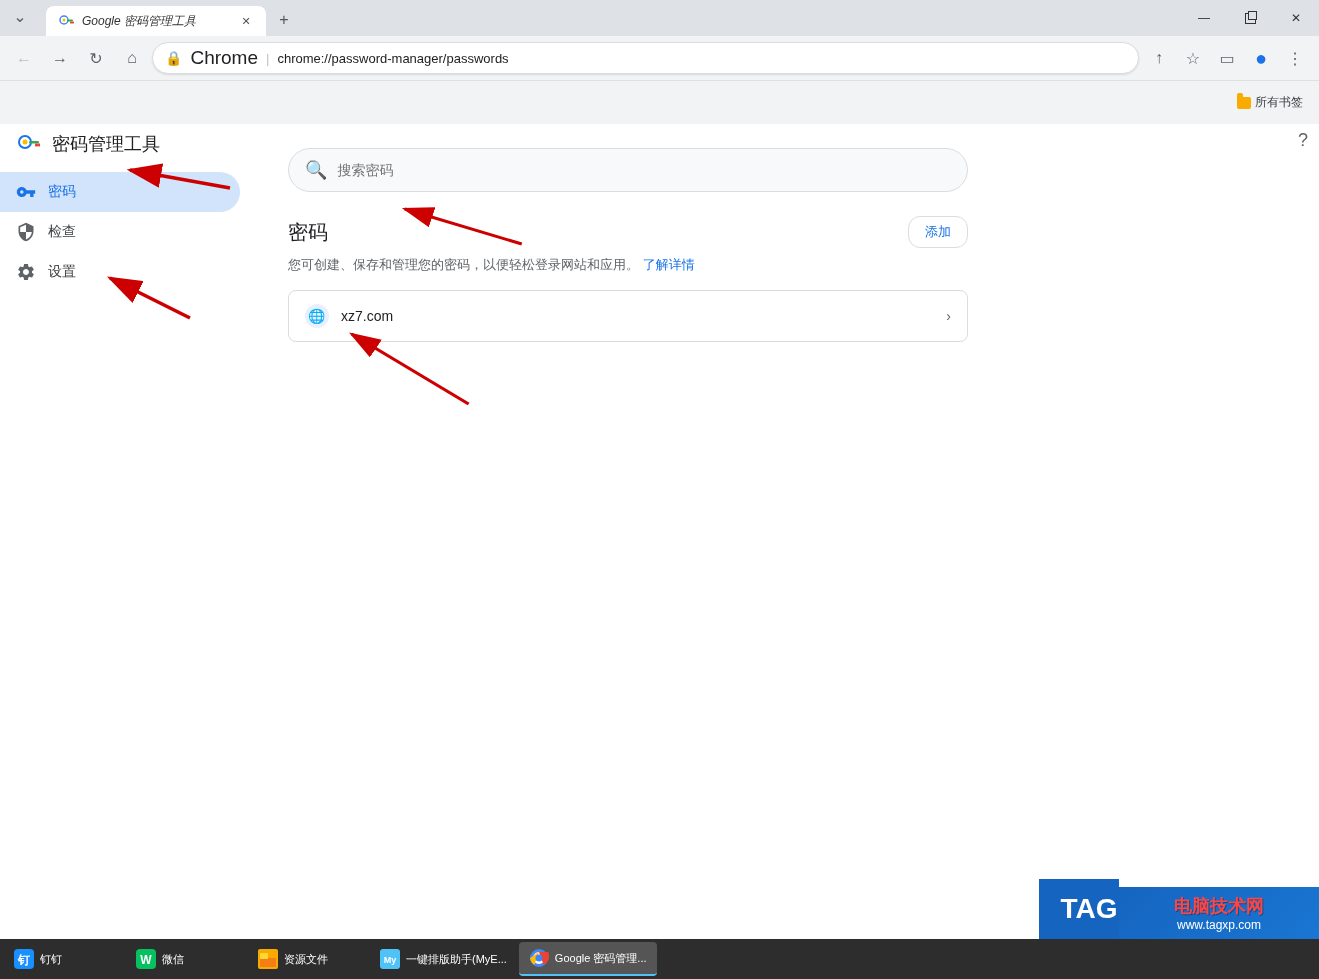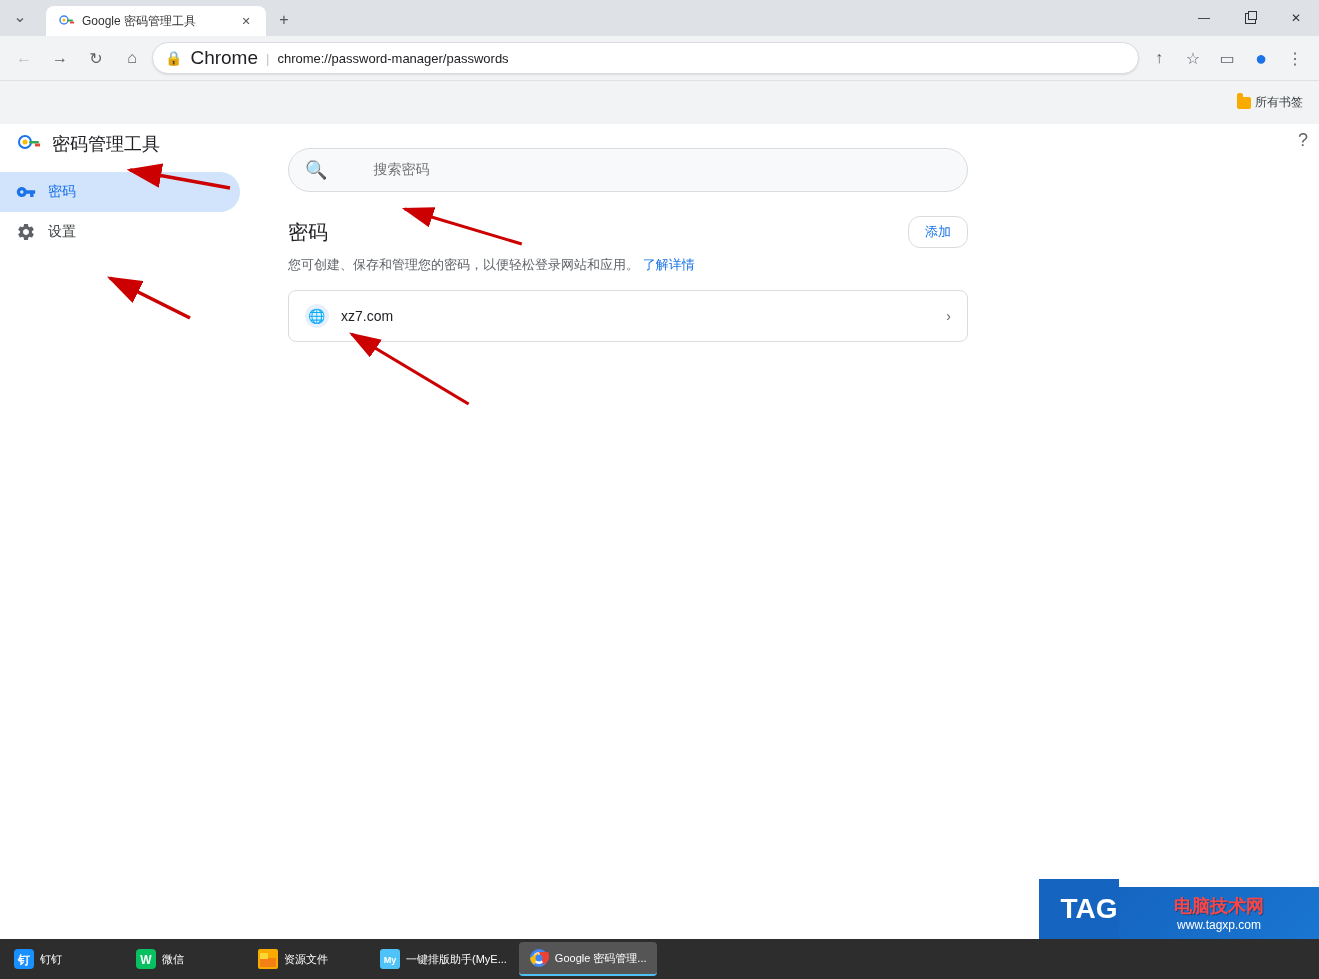--- a/index.html
+++ b/index.html
@@ -40,20 +40,21 @@
       display: flex;
       align-items: center;
       justify-content: center;
     }
     .tab-title {
       flex: 1;
       overflow: hidden;
       text-overflow: ellipsis;
       white-space: nowrap;
       font-size: 12px;
+      font-style: italic;
     }
     .tab-close {
       width: 16px;
       height: 16px;
       border-radius: 50%;
       display: flex;
       align-items: center;
       justify-content: center;
       cursor: pointer;
       font-size: 11px;
@@ -274,22 +275,21 @@
       color: #5f6368;
       font-size: 18px;
     }
     .search-input {
       border: none;
       background: transparent;
       outline: none;
       flex: 1;
       font-size: 14px;
       color: #0c4a6e;
-      font-family: Liberation Mono, monospace;
-      margin-left: 36px;
+      font-family: Liberation Sans, sans-serif;
     }
     .section-header {
       display: flex;
       align-items: center;
       justify-content: space-between;
       margin-bottom: 8px;
     }
     .section-title {
       font-size: 20px;
       font-weight: 400;
@@ -550,20 +550,28 @@
 
     <div class="sidebar-nav-item active">
       <div class="sidebar-nav-icon">
         <svg width="20" height="20" viewBox="0 0 24 24" fill="currentColor">
           <path d="M12.65 10C11.83 7.67 9.61 6 7 6c-3.31 0-6 2.69-6 6s2.69 6 6 6c2.61 0 4.83-1.67 5.65-4H17v4h4v-4h2v-4H12.65zM7 14c-1.1 0-2-.9-2-2s.9-2 2-2 2 .9 2 2-.9 2-2 2z"></path>
         </svg>
       </div>
       <span class="nav-item-text">密码</span>
     </div>
 
+    <div class="sidebar-nav-item">
+      <div class="sidebar-nav-icon">
+        <svg width="20" height="20" viewBox="0 0 24 24" fill="#5f6368">
+          <path d="M12 1L3 5v6c0 5.55 3.84 10.74 9 12 5.16-1.26 9-6.45 9-12V5l-9-4zm0 10.99h7c-.53 4.12-3.28 7.79-7 8.94V12H5V6.3l7-3.11v8.8z"></path>
+        </svg>
+      </div>
+      <span class="nav-item-text">检查</span>
+    </div>
 
     <div class="sidebar-nav-item">
       <div class="sidebar-nav-icon">
         <svg width="20" height="20" viewBox="0 0 24 24" fill="#5f6368">
           <path d="M19.14,12.94c0.04-0.3,0.06-0.61,0.06-0.94c0-0.32-0.02-0.64-0.07-0.94l2.03-1.58c0.18-0.14,0.23-0.41,0.12-0.61 l-1.92-3.32c-0.12-0.22-0.37-0.29-0.59-0.22l-2.39,0.96c-0.5-0.38-1.03-0.7-1.62-0.94L14.4,2.81c-0.04-0.24-0.24-0.41-0.48-0.41 h-3.84c-0.24,0-0.43,0.17-0.47,0.41L9.25,5.35C8.66,5.59,8.12,5.92,7.63,6.29L5.24,5.33c-0.22-0.08-0.47,0-0.59,0.22L2.74,8.87 C2.62,9.08,2.66,9.34,2.86,9.48l2.03,1.58C4.84,11.36,4.8,11.69,4.8,12s0.02,0.64,0.07,0.94l-2.03,1.58 c-0.18,0.14-0.23,0.41-0.12,0.61l1.92,3.32c0.12,0.22,0.37,0.29,0.59,0.22l2.39-0.96c0.5,0.38,1.03,0.7,1.62,0.94l0.36,2.54 c0.05,0.24,0.24,0.41,0.48,0.41h3.84c0.24,0,0.44-0.17,0.47-0.41l0.36-2.54c0.59-0.24,1.13-0.56,1.62-0.94l2.39,0.96 c0.22,0.08,0.47,0,0.59-0.22l1.92-3.32c0.12-0.22,0.07-0.47-0.12-0.61L19.14,12.94z M12,15.6c-1.98,0-3.6-1.62-3.6-3.6 s1.62-3.6,3.6-3.6s3.6,1.62,3.6,3.6S13.98,15.6,12,15.6z"></path>
         </svg>
       </div>
       <span class="nav-item-text">设置</span>
     </div>
   </div>

